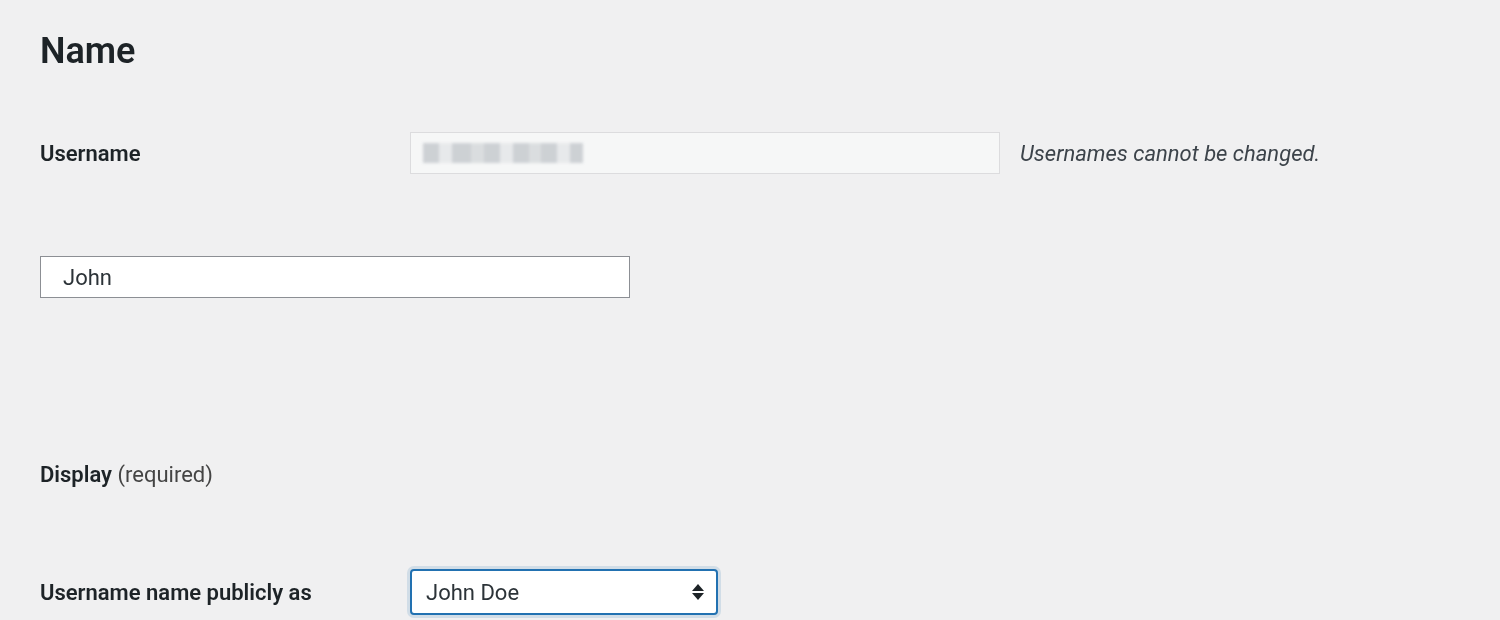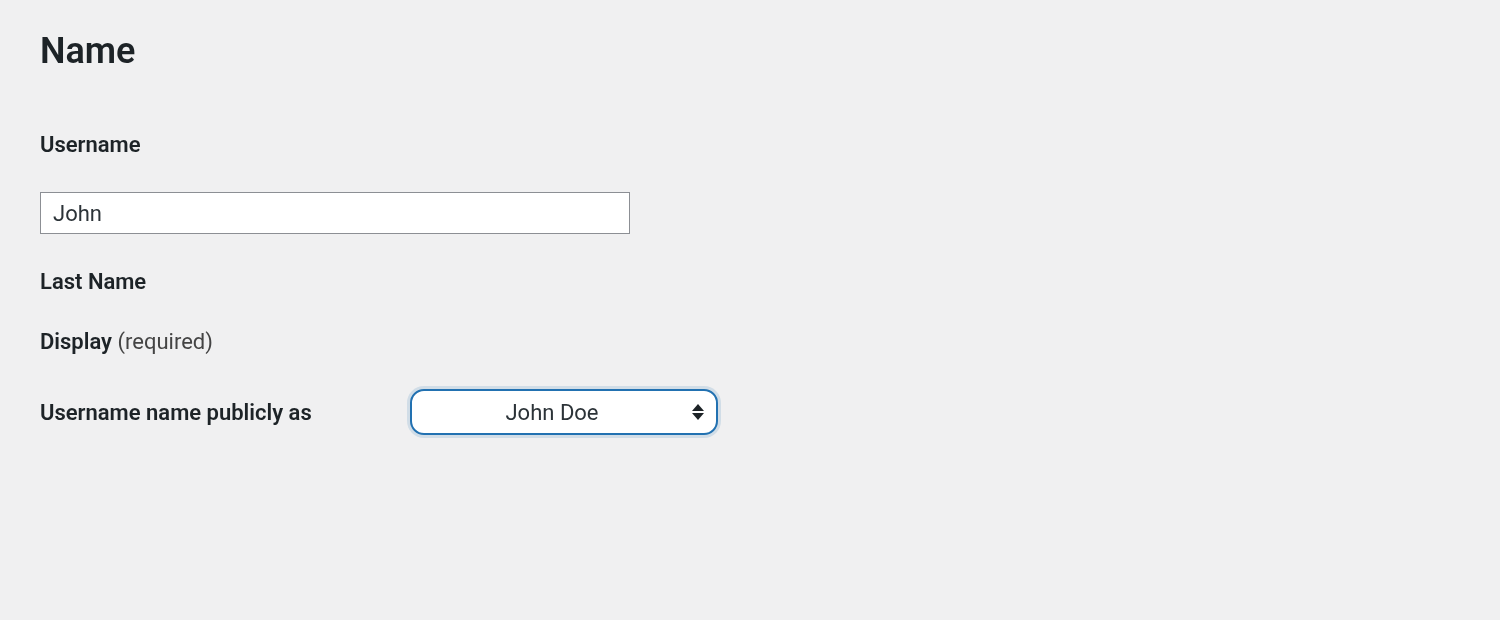--- a/index.html
+++ b/index.html
@@ -20,21 +20,21 @@
       font-weight: 600;
       color: #1d2327;
       margin-bottom: 60px;
     }
     .form-table {
       width: 100%;
     }
     .form-row {
       display: flex;
       align-items: center;
-      margin-bottom: 35px;
+      margin-bottom: 82px;
     }
     .form-row:last-child {
       margin-bottom: 10px;
     }
     .label-cell {
       width: 370px;
       flex-shrink: 0;
       font-weight: 600;
       color: #1d2327;
       font-size: 22px;
@@ -46,21 +46,21 @@
     .input-cell {
       display: flex;
       align-items: center;
       gap: 20px;
     }
     input[type="text"] {
       width: 590px;
       height: 42px;
       border: 1px solid #8c8f94;
       background: #fff;
-      padding: 0 12px;
+      padding: 0 22px;
       font-size: 22px;
       color: #2c3338;
       font-family: inherit;
       outline: none;
     }
     input[type="text"]:disabled {
       background: #f6f7f7;
       color: rgba(44,51,56,.5);
       border-color: #dcdcde;
     }
@@ -83,31 +83,30 @@
       font-size: 22px;
     }
     .select-wrap {
       position: relative;
       display: inline-block;
     }
     select {
       width: 308px;
       height: 46px;
       border: 2px solid #2271b1;
-      border-radius: 14px;
+      border-radius: 4px;
       background: #fff;
       padding: 0 38px 0 14px;
       font-size: 22px;
       color: #2c3338;
       font-family: inherit;
       appearance: none;
       -webkit-appearance: none;
       outline: none;
       box-shadow: 0 0 0 3px rgba(34,113,177,.15);
-      text-align: center;
     }
     .select-arrows {
       position: absolute;
       right: 14px;
       top: 50%;
       transform: translateY(-50%);
       pointer-events: none;
       display: flex;
       flex-direction: column;
       gap: 2px;
@@ -136,30 +135,35 @@
   </style>
 </head>
 <body>
 
 <h2>Name</h2>
 
 <div class="form-table">
 
   <div class="form-row">
     <div class="label-cell">Username</div>
+    <div class="input-cell">
+      <div class="disabled-input-wrap">
+        <span class="pixelated"></span>
+      </div>
+      <span class="description">Usernames cannot be changed.</span>
+    </div>
   </div>
 
   <div class="form-row">
     <div class="input-cell">
       <input type="text" value="John" style="">
     </div>
   </div>
 
   <div class="form-row">
-    <div class="label-cell">Last Name</div>
   </div>
 
   <div class="form-row">
     <div class="label-cell">
       <span>Display </span><span class="required">(required)</span>
     </div>
   </div>
 
   <div class="form-row">
     <div class="label-cell">Username name publicly as</div>

